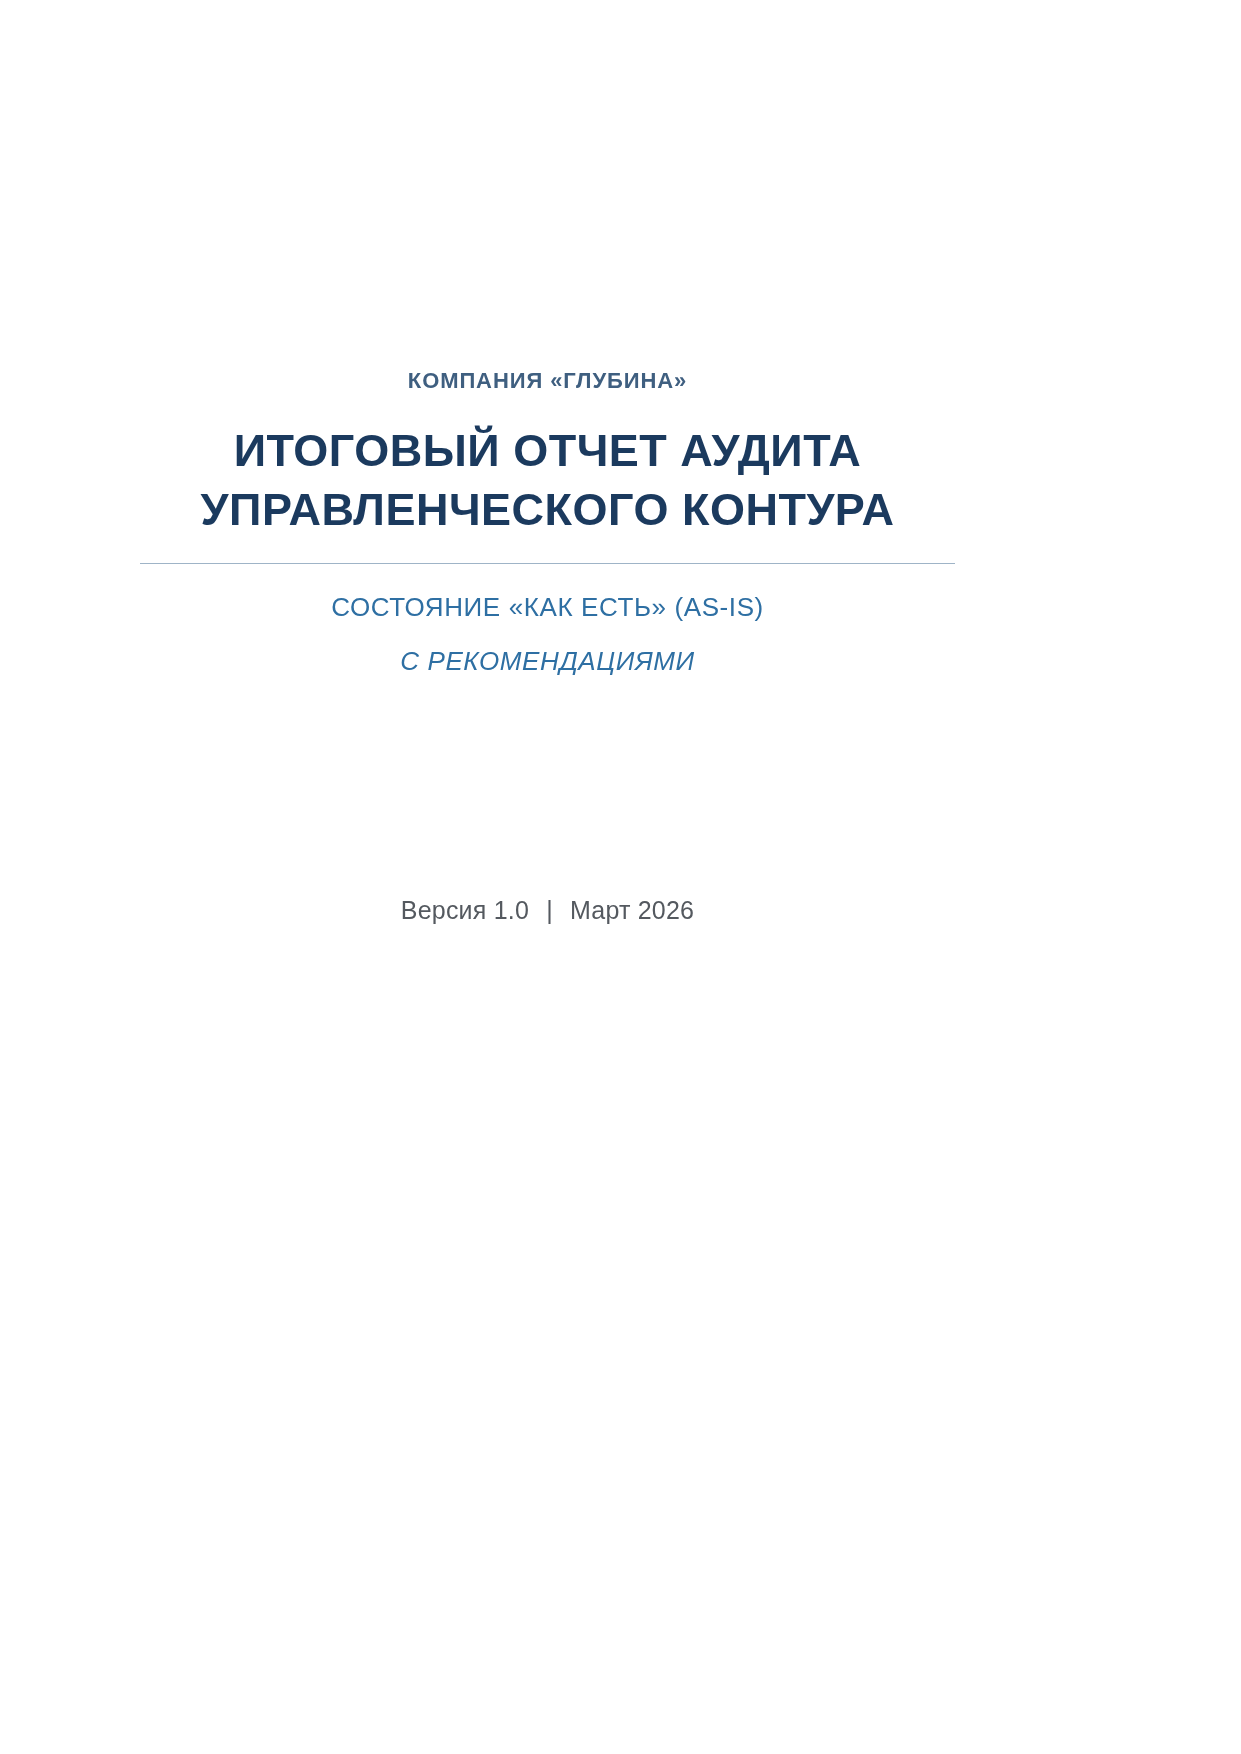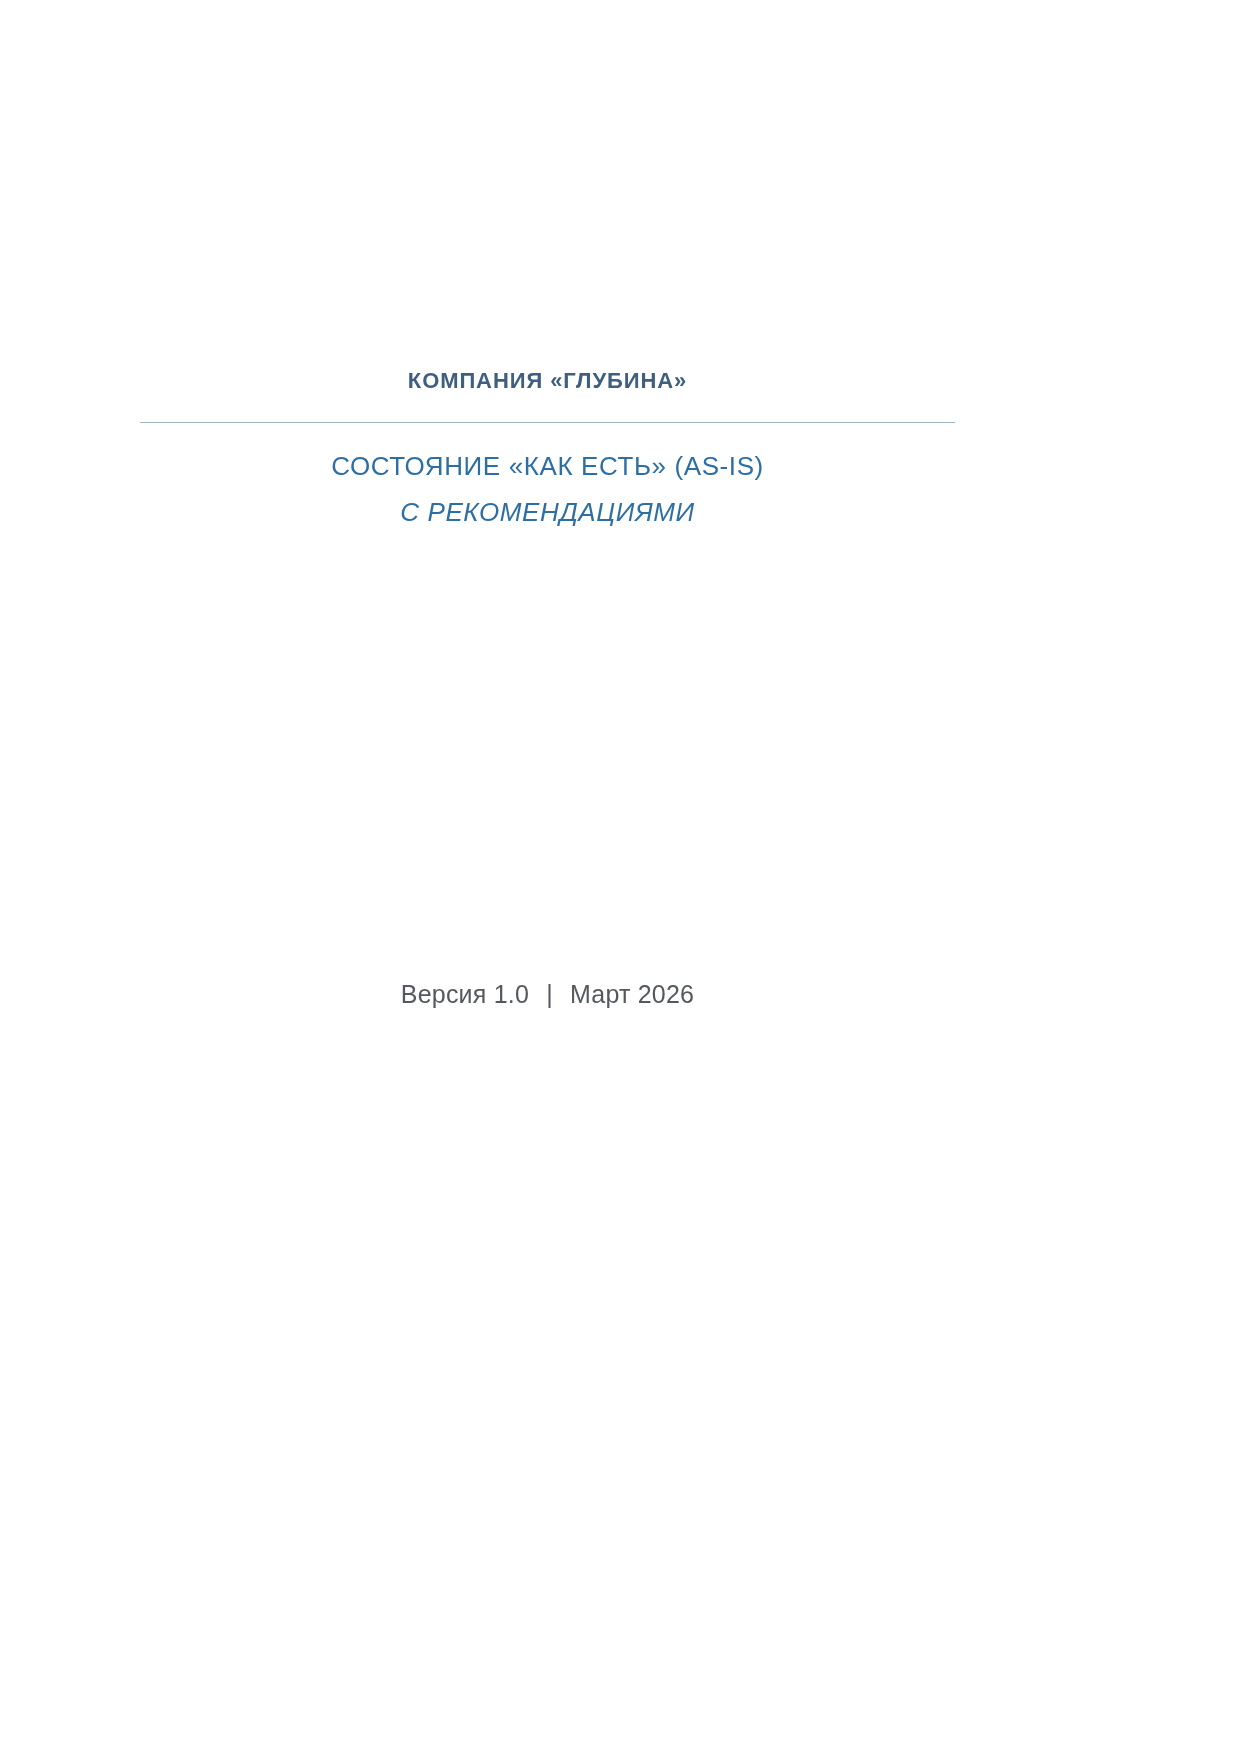--- a/index.html
+++ b/index.html
@@ -47,54 +47,58 @@
   .divider {
     height: 1px;
     background: #9fb4c7;
     margin: 24px 0 30px 0;
   }
   .subtitle {
     font-size: 26px;
     color: #2e6fa3;
     letter-spacing: 0.6px;
     line-height: 1.0;
-    margin: 0 0 20px 0;
+    margin: 0 0 28px 0;
   }
   .subtitle2 {
     font-size: 26px;
     color: #2e6fa3;
     letter-spacing: 0.6px;
     line-height: 1.0;
     margin: 0;
     font-style: italic;
   }
   .version-line {
     position: absolute;
     left: 140px;
     right: 140px;
-    top: 980px;
+    top: 896px;
     text-align: center;
     font-size: 25px;
     color: #54595f;
     letter-spacing: 0.2px;
   }
   .version-line .sep {
     padding: 0 10px;
     color: #54595f;
   }
 </style>
 </head>
 <body>
 
 <div class="page">
 
   <div class="title-block">
 
     <div class="company">КОМПАНИЯ «ГЛУБИНА»</div>
 
+    <h1 class="doc-title">
+      <span>ИТОГОВЫЙ ОТЧЕТ АУДИТА</span><br>
+      <span>УПРАВЛЕНЧЕСКОГО КОНТУРА</span>
+    </h1>
 
     <div class="divider"></div>
 
     <div class="subtitle">СОСТОЯНИЕ «КАК ЕСТЬ» (AS-IS)</div>
 
     <div class="subtitle2">С РЕКОМЕНДАЦИЯМИ</div>
 
   </div>
 
   <div class="version-line">

